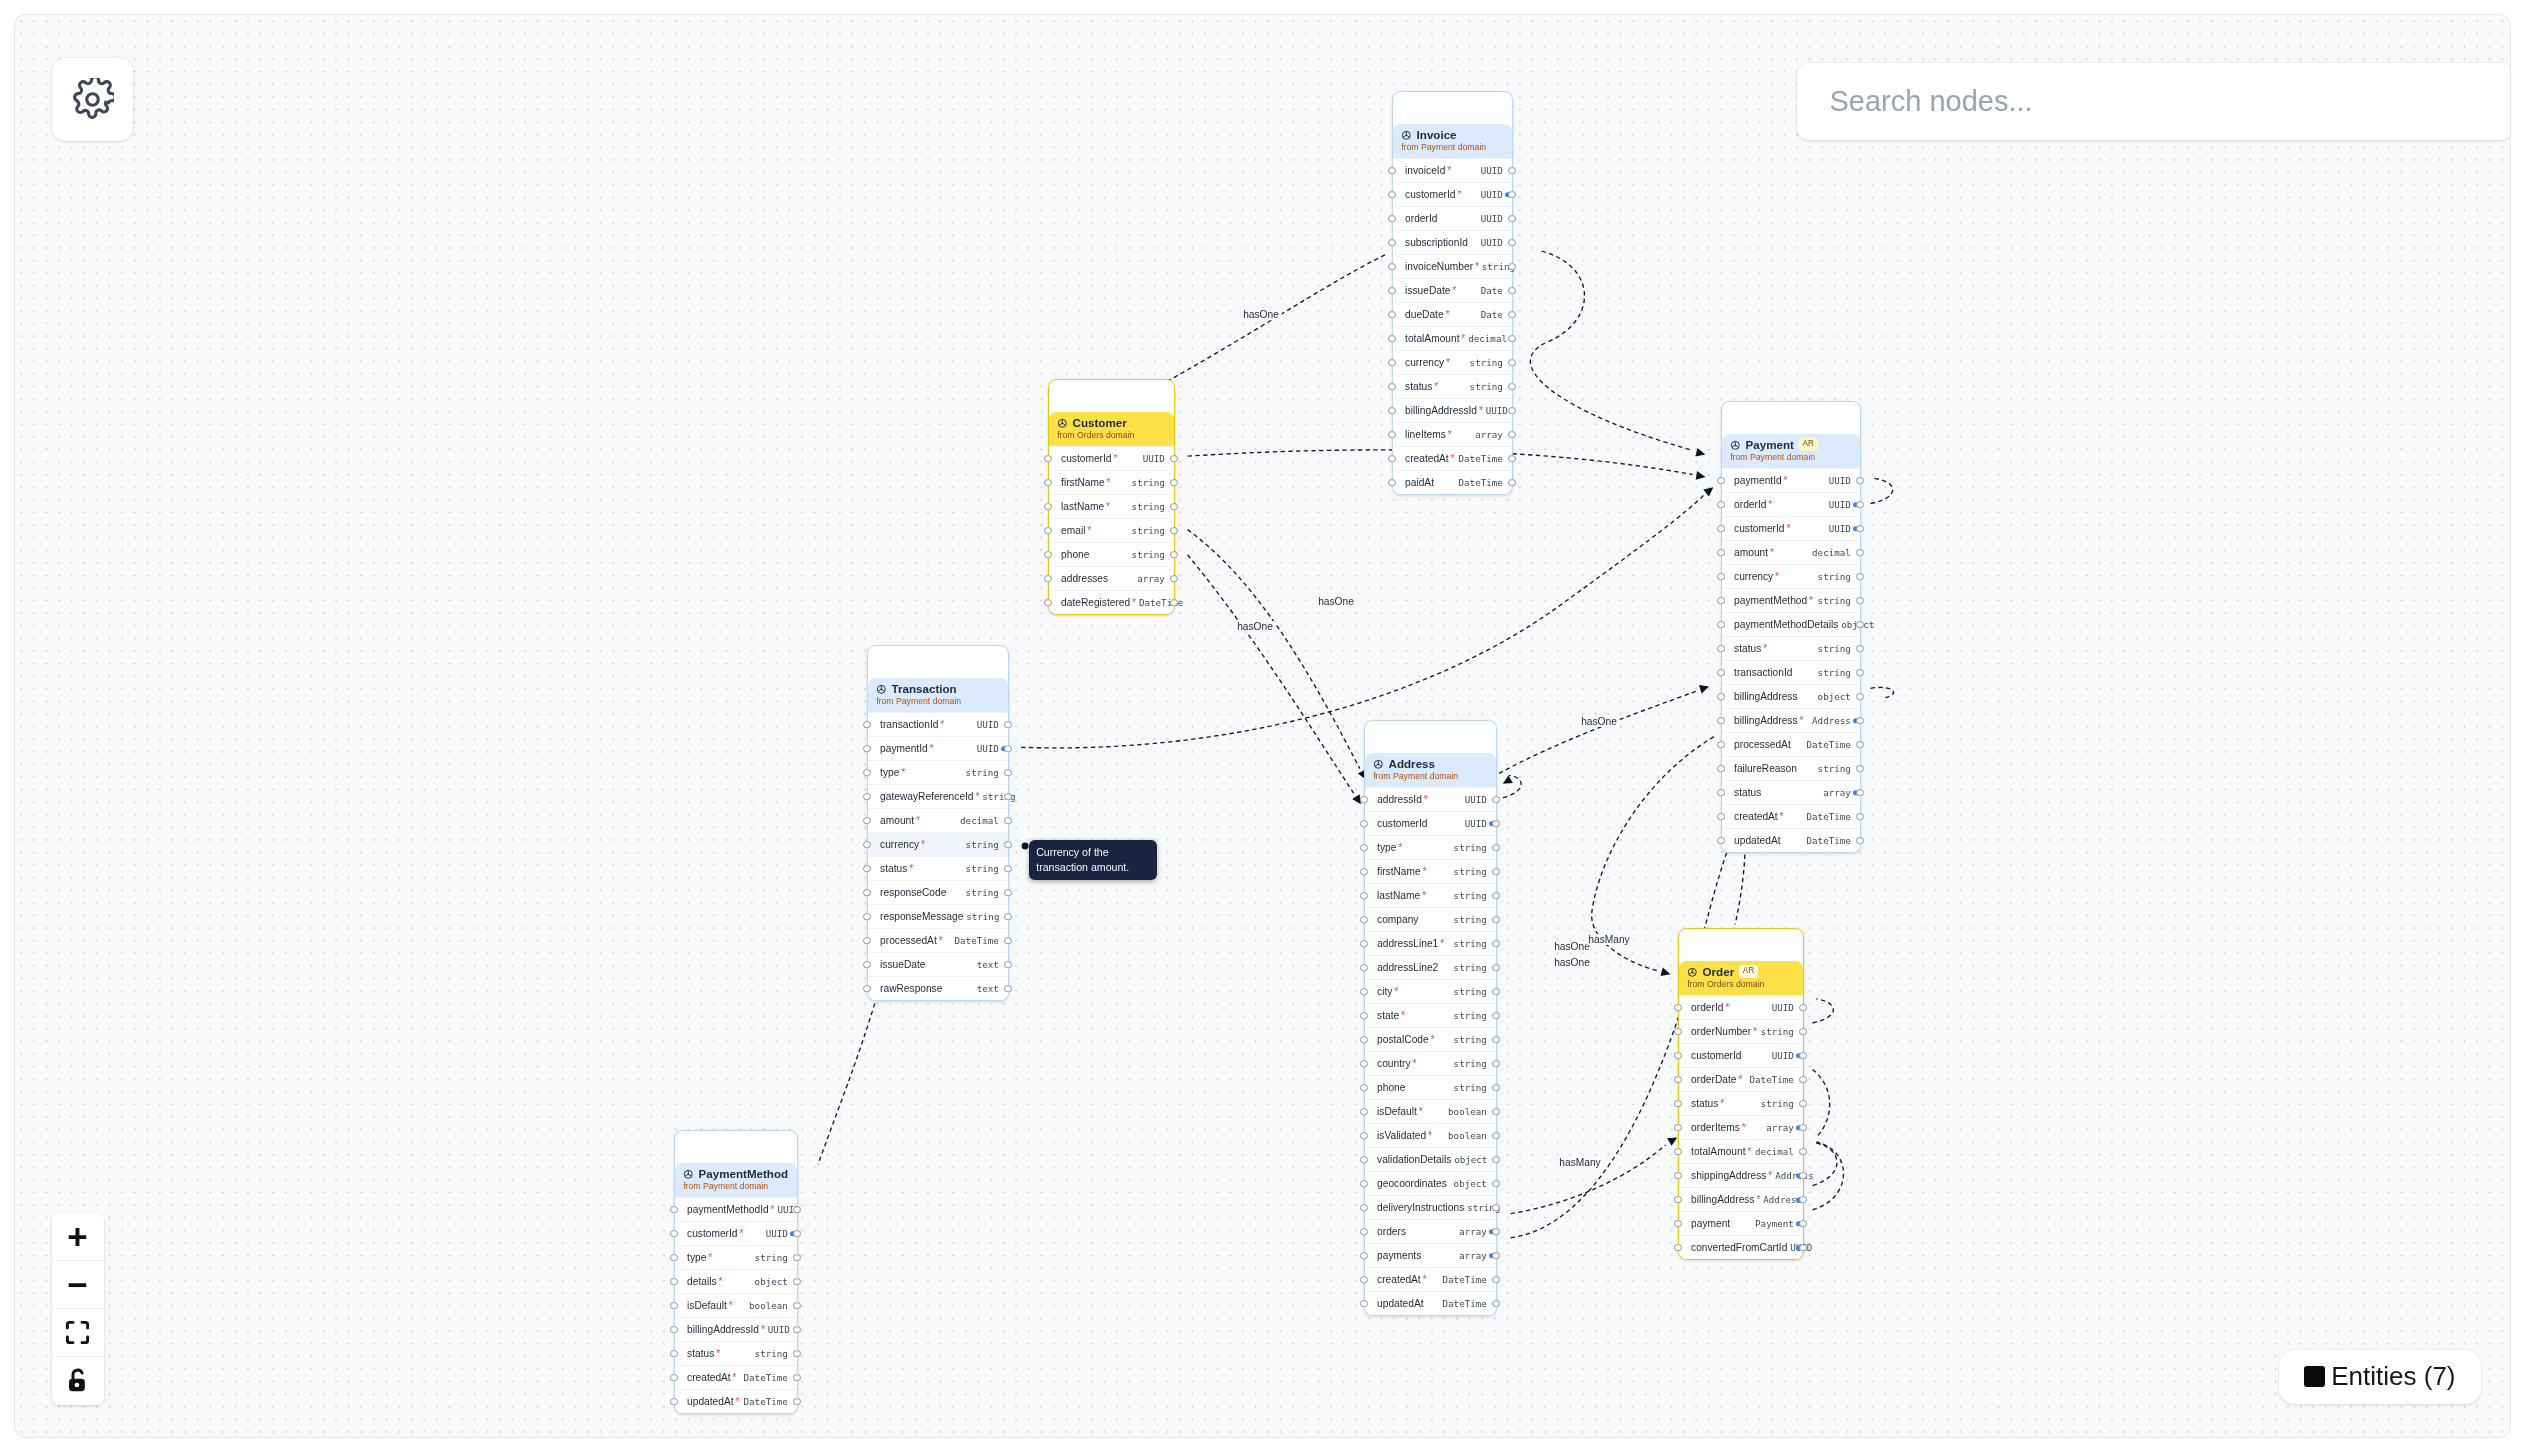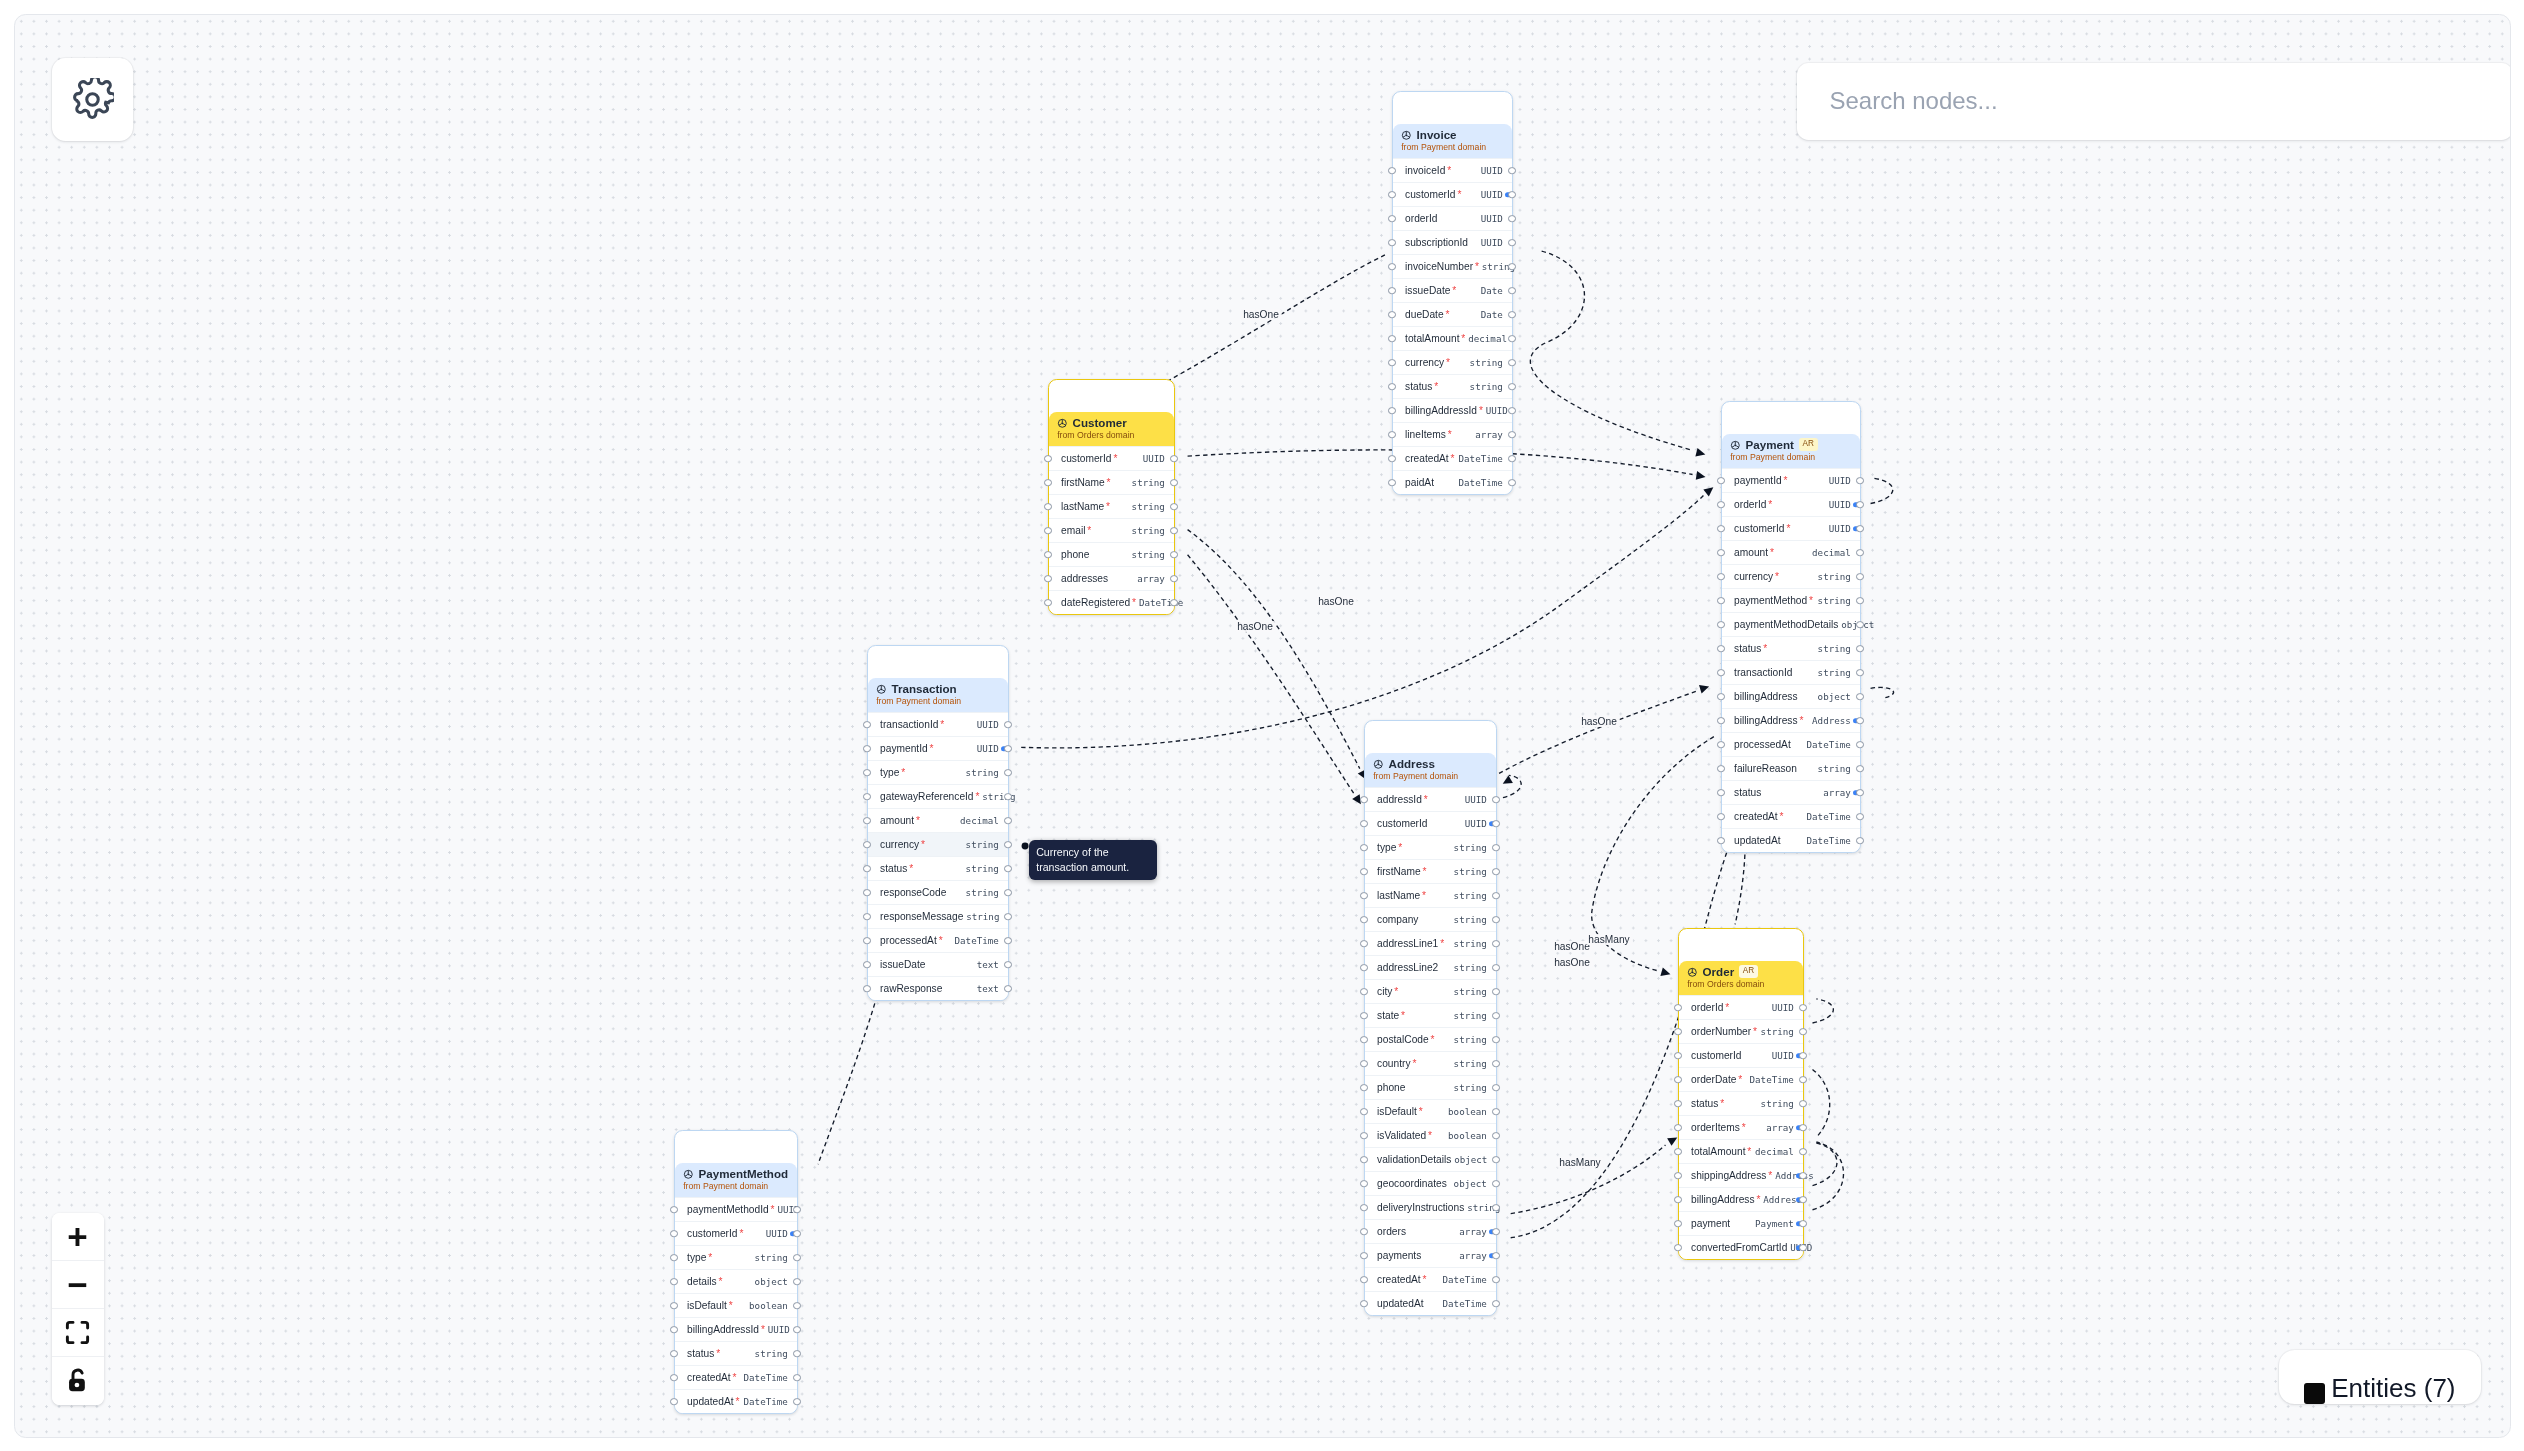--- a/index.html
+++ b/index.html
@@ -12,34 +12,34 @@
     background-size:12.6px 12.6px;
   }
   .card { position:absolute; background:#fff; border-radius:13.5px;
           box-shadow:0 1px 2.9px rgba(16,24,40,.12), 0 0 0 1px rgba(16,24,40,.03); }
   #gear-btn { left:37px; top:43px; width:81px; height:83px; display:flex; align-items:center; justify-content:center; cursor:pointer; }
   #gear-btn svg { width:43px; height:43px; color:#3b4656; }
   #title-card { left:139px; top:44px; width:609px; height:83px; display:flex; align-items:center; padding:0 37px; }
   #title-card .t { font-size:37px; font-weight:500; color:#111827; letter-spacing:0.2px; white-space:nowrap; }
   #search-card { left:1782px; top:48px; width:716px; height:77px; border-radius:11.6px; }
   #search-input { width:100%; height:100%; border:none; outline:none; background:transparent;
-                  font-size:24px; color:#000000; padding:0 33px; font-family:"Liberation Sans",sans-serif; border-radius:11.6px; }
+                  font-size:29px; color:#000000; padding:0 33px; font-family:"Liberation Sans",sans-serif; border-radius:11.6px; }
   #search-input::placeholder { color:#9aa3b2; }
 
   
   #controls { left:37px; top:1198px; width:52px; border-radius:7.7px; overflow:hidden;
               box-shadow:0 1px 2.9px rgba(16,24,40,.18); position:absolute; background:#fff; }
   .ctrl-btn { width:52px; height:48px; background:#fff; border:none; border-bottom:1px solid #eef0f3;
               display:flex; align-items:center; justify-content:center; cursor:pointer;
               font-size:35px; font-weight:600; color:#111; line-height:1; font-family:"Liberation Sans",sans-serif; }
   .ctrl-btn:last-child { border-bottom:none; }
   .ctrl-btn svg { width:27px; height:27px; }
 
   
-  #entities-badge { right:29px; bottom:33px; height:54px; display:flex; align-items:flex-end; gap:6px;
+  #entities-badge { right:29px; bottom:33px; height:54px; display:flex; align-items:center; gap:6px;
                     padding:0 25px; border-radius:15.5px; }
   #entities-badge .sq { width:21px; height:21px; background:#0a0a0a; border-radius:2.9px; flex:0 0 auto; }
   #entities-badge .lbl { font-size:26px; color:#111827; white-space:nowrap; }
 
   
   #edges-svg { position:absolute; left:0; top:0; width:2498px; height:1424px; z-index:1; pointer-events:none; }
   #edge-labels { position:absolute; left:0; top:0; z-index:2; transform:translate(-13.5px,-13.5px); pointer-events:none; }
   .edge-label { position:absolute; transform:translate(-50%,-50%); font-size:10.2px; color:#1f2937;
                 background:rgba(248,249,251,.92); padding:0 2.9px; border-radius:1.9px; white-space:nowrap; }
   #nodes { position:absolute; left:0; top:0; z-index:3; }

